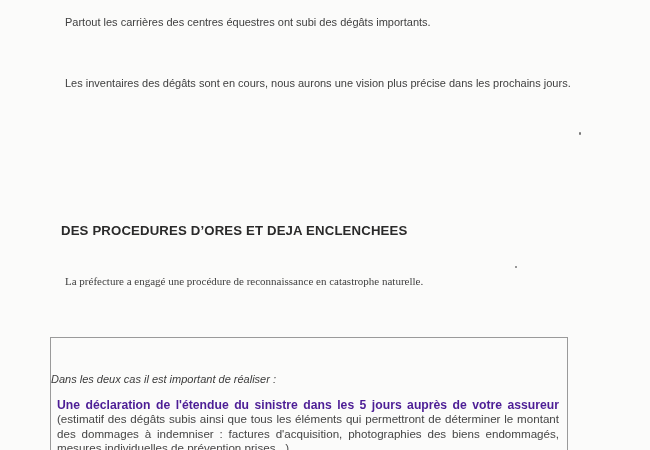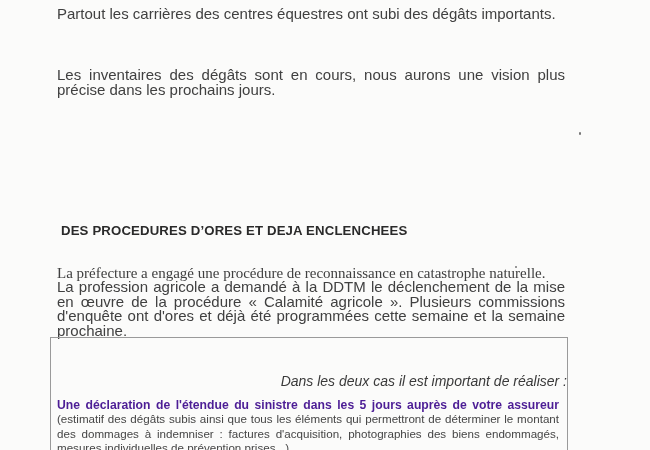--- a/index.html
+++ b/index.html
@@ -6,39 +6,39 @@
   body {
     width: 650px; height: 450px; overflow: hidden;
     background: #fbfbfa;
     font-family: "Liberation Sans", sans-serif;
     color: #3a3a3a;
     position: relative;
   }
   .page { position: absolute; left: 0; top: 0; width: 650px; height: 450px; }
   .p {
     position: absolute; left: 57px; width: 508px;
-    font-size: 15px; line-height: 14.5px;
-    text-align: justify; margin: 0;
+    font-size: 11px; line-height: 14.5px;
+    text-align: justify; margin: 8px;
     color: #404040;
   }
   .heading {
     position: absolute; left: 57px; top: 219px;
     font-size: 13.2px; font-weight: bold; letter-spacing: 0.15px;
     color: #2a2a2a; margin: 4px;
   }
   .notice-box {
     position: absolute; left: 50px; top: 337px;
     width: 518px; height: 130px;
     border: 1.5px solid #9a9a9a; border-bottom: none;
     box-sizing: border-box;
   }
   .notice-title {
     position: absolute; left: 0; width: 100%; top: 35px;
-    text-align: right; font-style: italic;
-    font-size: 14px; color: #3a3a3a;
+    text-align: left; font-style: italic;
+    font-size: 11px; color: #3a3a3a;
   }
   .notice-body {
     position: absolute; left: 6px; width: 502px; top: 60px;
     font-size: 11.6px; line-height: 14.3px; text-align: justify;
     color: #454545;
   }
   .notice-body .strong {
     font-weight: bold; color: #4c1d95; font-size: 12.2px;
     display: block; text-align: justify; text-align-last: justify;
   }
@@ -59,21 +59,20 @@
 
 
   <span class="speck" style="left:579px; top:132px;"></span>
 
   <h2 class="heading">DES PROCEDURES D’ORES ET DEJA ENCLENCHEES</h2>
 
   <p class="p" style="top:266px;font-family:Liberation Serif, serif;">La préfecture a engagé une procédure de reconnaissance en catastrophe naturelle.</p>
 
   <span class="speck" style="left:515px; top:266px; width:2px; height:2px;"></span>
 
-  <p class="p" style="top:280px;">La profession agricole a demandé à la DDTM le déclenchement de la mise en œuvre de la procédure « Calamité agricole ». Plusieurs commissions d'enquête ont d'ores et déjà été programmées cette semaine et la semaine prochaine.</p>
 
   <div class="notice-box">
     <div class="notice-title">Dans les deux cas il est important de réaliser :</div>
     <div class="notice-body">
       <span class="strong">Une déclaration de l'étendue du sinistre dans les 5 jours auprès de votre assureur</span>
       <span>(estimatif des dégâts subis ainsi que tous les éléments qui permettront de déterminer le montant des dommages à indemniser : factures d'acquisition, photographies des biens endommagés, mesures individuelles de prévention prises...)</span>
     </div>
   </div>
 
 </div>

